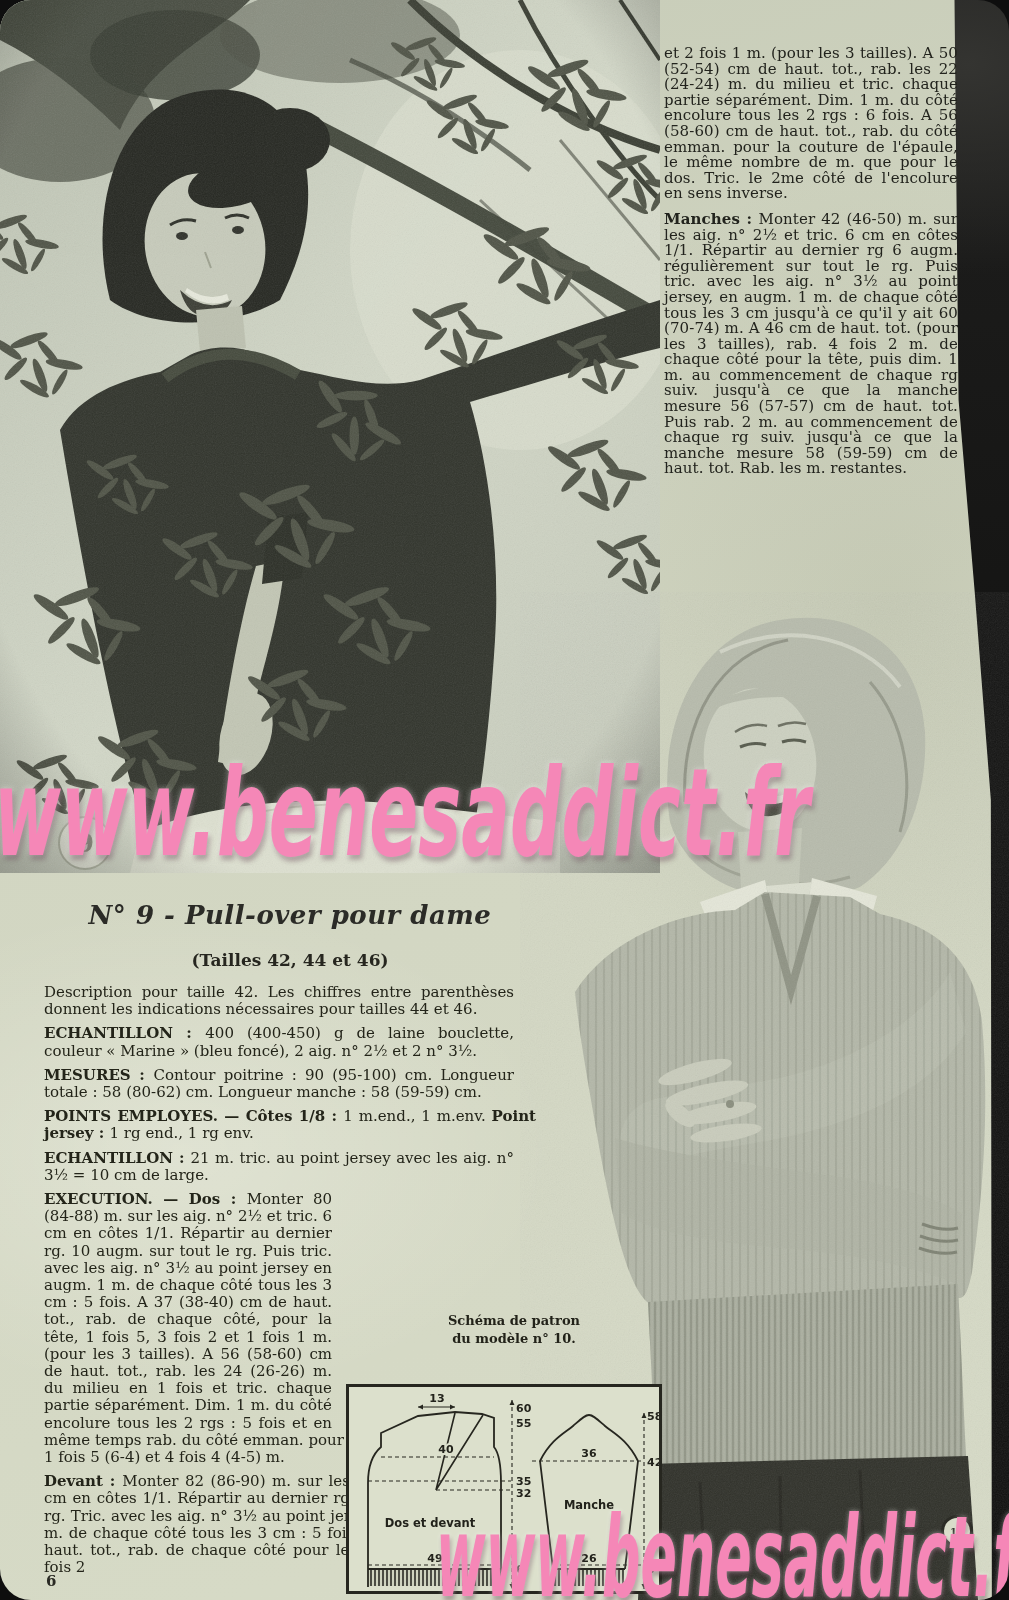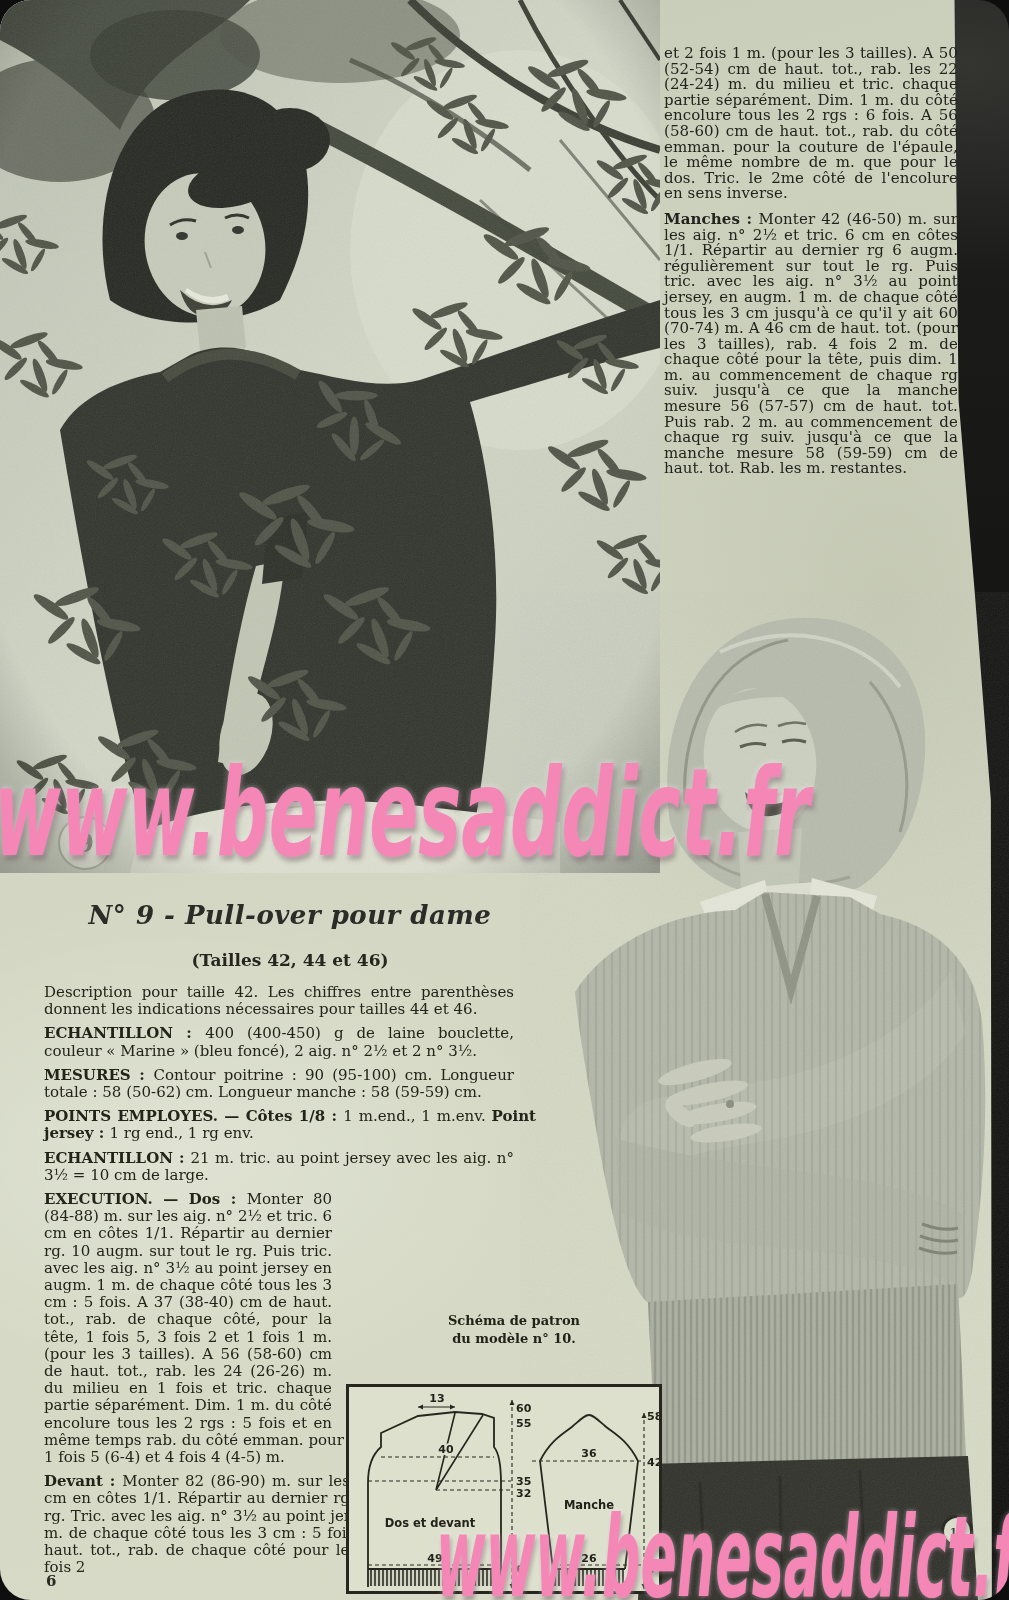--- a/index.html
+++ b/index.html
@@ -218,21 +218,21 @@
     <p><span>et 2 fois 1 m. (pour les 3 tailles). A 50 (52-54) cm de haut. tot., rab. les 22 (24-24) m. du milieu et tric. chaque partie séparément. Dim. 1 m. du côté encolure tous les 2 rgs : 6 fois. A 56 (58-60) cm de haut. tot., rab. du côté emman. pour la couture de l'épaule, le même nombre de m. que pour le dos. Tric. le 2me côté de l'encolure en sens inverse.</span></p>
     <p><b>Manches : </b><span>Monter 42 (46-50) m. sur les aig. n° 2½ et tric. 6 cm en côtes 1/1. Répartir au dernier rg 6 augm. régulièrement sur tout le rg. Puis tric. avec les aig. n° 3½ au point jersey, en augm. 1 m. de chaque côté tous les 3 cm jusqu'à ce qu'il y ait 60 (70-74) m. A 46 cm de haut. tot. (pour les 3 tailles), rab. 4 fois 2 m. de chaque côté pour la tête, puis dim. 1 m. au commencement de chaque rg suiv. jusqu'à ce que la manche mesure 56 (57-57) cm de haut. tot. Puis rab. 2 m. au commencement de chaque rg suiv. jusqu'à ce que la manche mesure 58 (59-59) cm de haut. tot. Rab. les m. restantes.</span></p>
   </div>
 
   <div id="article" class="z3">
     <div class="a-title">N° 9 - Pull-over pour dame</div>
     <div class="a-sub">(Tailles 42, 44 et 46)</div>
     <div class="a-body">
       <p><span>Description pour taille 42. Les chiffres entre parenthèses donnent les indications nécessaires pour tailles 44 et 46.</span></p>
       <p><b>ECHANTILLON : </b><span>400 (400-450) g de laine bouclette, couleur « Marine » (bleu foncé), 2 aig. n° 2½ et 2 n° 3½.</span></p>
-      <p><b>MESURES : </b><span>Contour poitrine : 90 (95-100) cm. Longueur totale : 58 (50-62) cm. Longueur manche : 58 (59-59) cm.</span></p>
+      <p><b>MESURES : </b><span>Contour poitrine : 90 (95-100) cm. Longueur totale : 58 (80-62) cm. Longueur manche : 58 (59-59) cm.</span></p>
       <p class="w492"><b>POINTS EMPLOYES. — Côtes 1/8 : </b><span>1 m.end., 1 m.env. </span><b>Point jersey : </b><span>1 rg end., 1 rg env.</span></p>
       <p><b>ECHANTILLON : </b><span>21 m. tric. au point jersey avec les aig. n° 3½ = 10 cm de large.</span></p>
       <div class="a-p exec"><span class="wrapghost"></span><b>EXECUTION. — Dos : </b><span>Monter 80 (84-88) m. sur les aig. n° 2½ et tric. 6 cm en côtes 1/1. Répartir au dernier rg. 10 augm. sur tout le rg. Puis tric. avec les aig. n° 3½ au point jersey en augm. 1 m. de chaque côté tous les 3 cm : 5 fois. A 37 (38-40) cm de haut. tot., rab. de chaque côté, pour la tête, 1 fois 5, 3 fois 2 et 1 fois 1 m. (pour les 3 tailles). A 56 (58-60) cm de haut. tot., rab. les 24 (26-26) m. du milieu en 1 fois et tric. chaque partie séparément. Dim. 1 m. du côté encolure tous les 2 rgs : 5 fois et en même temps rab. du côté emman. pour la couture de l'épaule 1 fois 5 (6-4) et 4 fois 4 (4-5) m.</span></div>
       <div class="a-p narrow"><b>Devant : </b><span>Monter 82 (86-90) m. sur les aig. n° 2½ et tric. 6 cm en côtes 1/1. Répartir au dernier rg 10 augm. sur tout le rg. Tric. avec les aig. n° 3½ au point jersey, en augmentant 1 m. de chaque côté tous les 3 cm : 5 fois. A 37 (38-40) cm de haut. tot., rab. de chaque côté pour les emman. 1 fois 5, 3 fois 2</span></div>
     </div>
   </div>
 
   <div id="schema-title">
     <div>Schéma de patron</div>
     <div>du modèle n° 10.</div>

